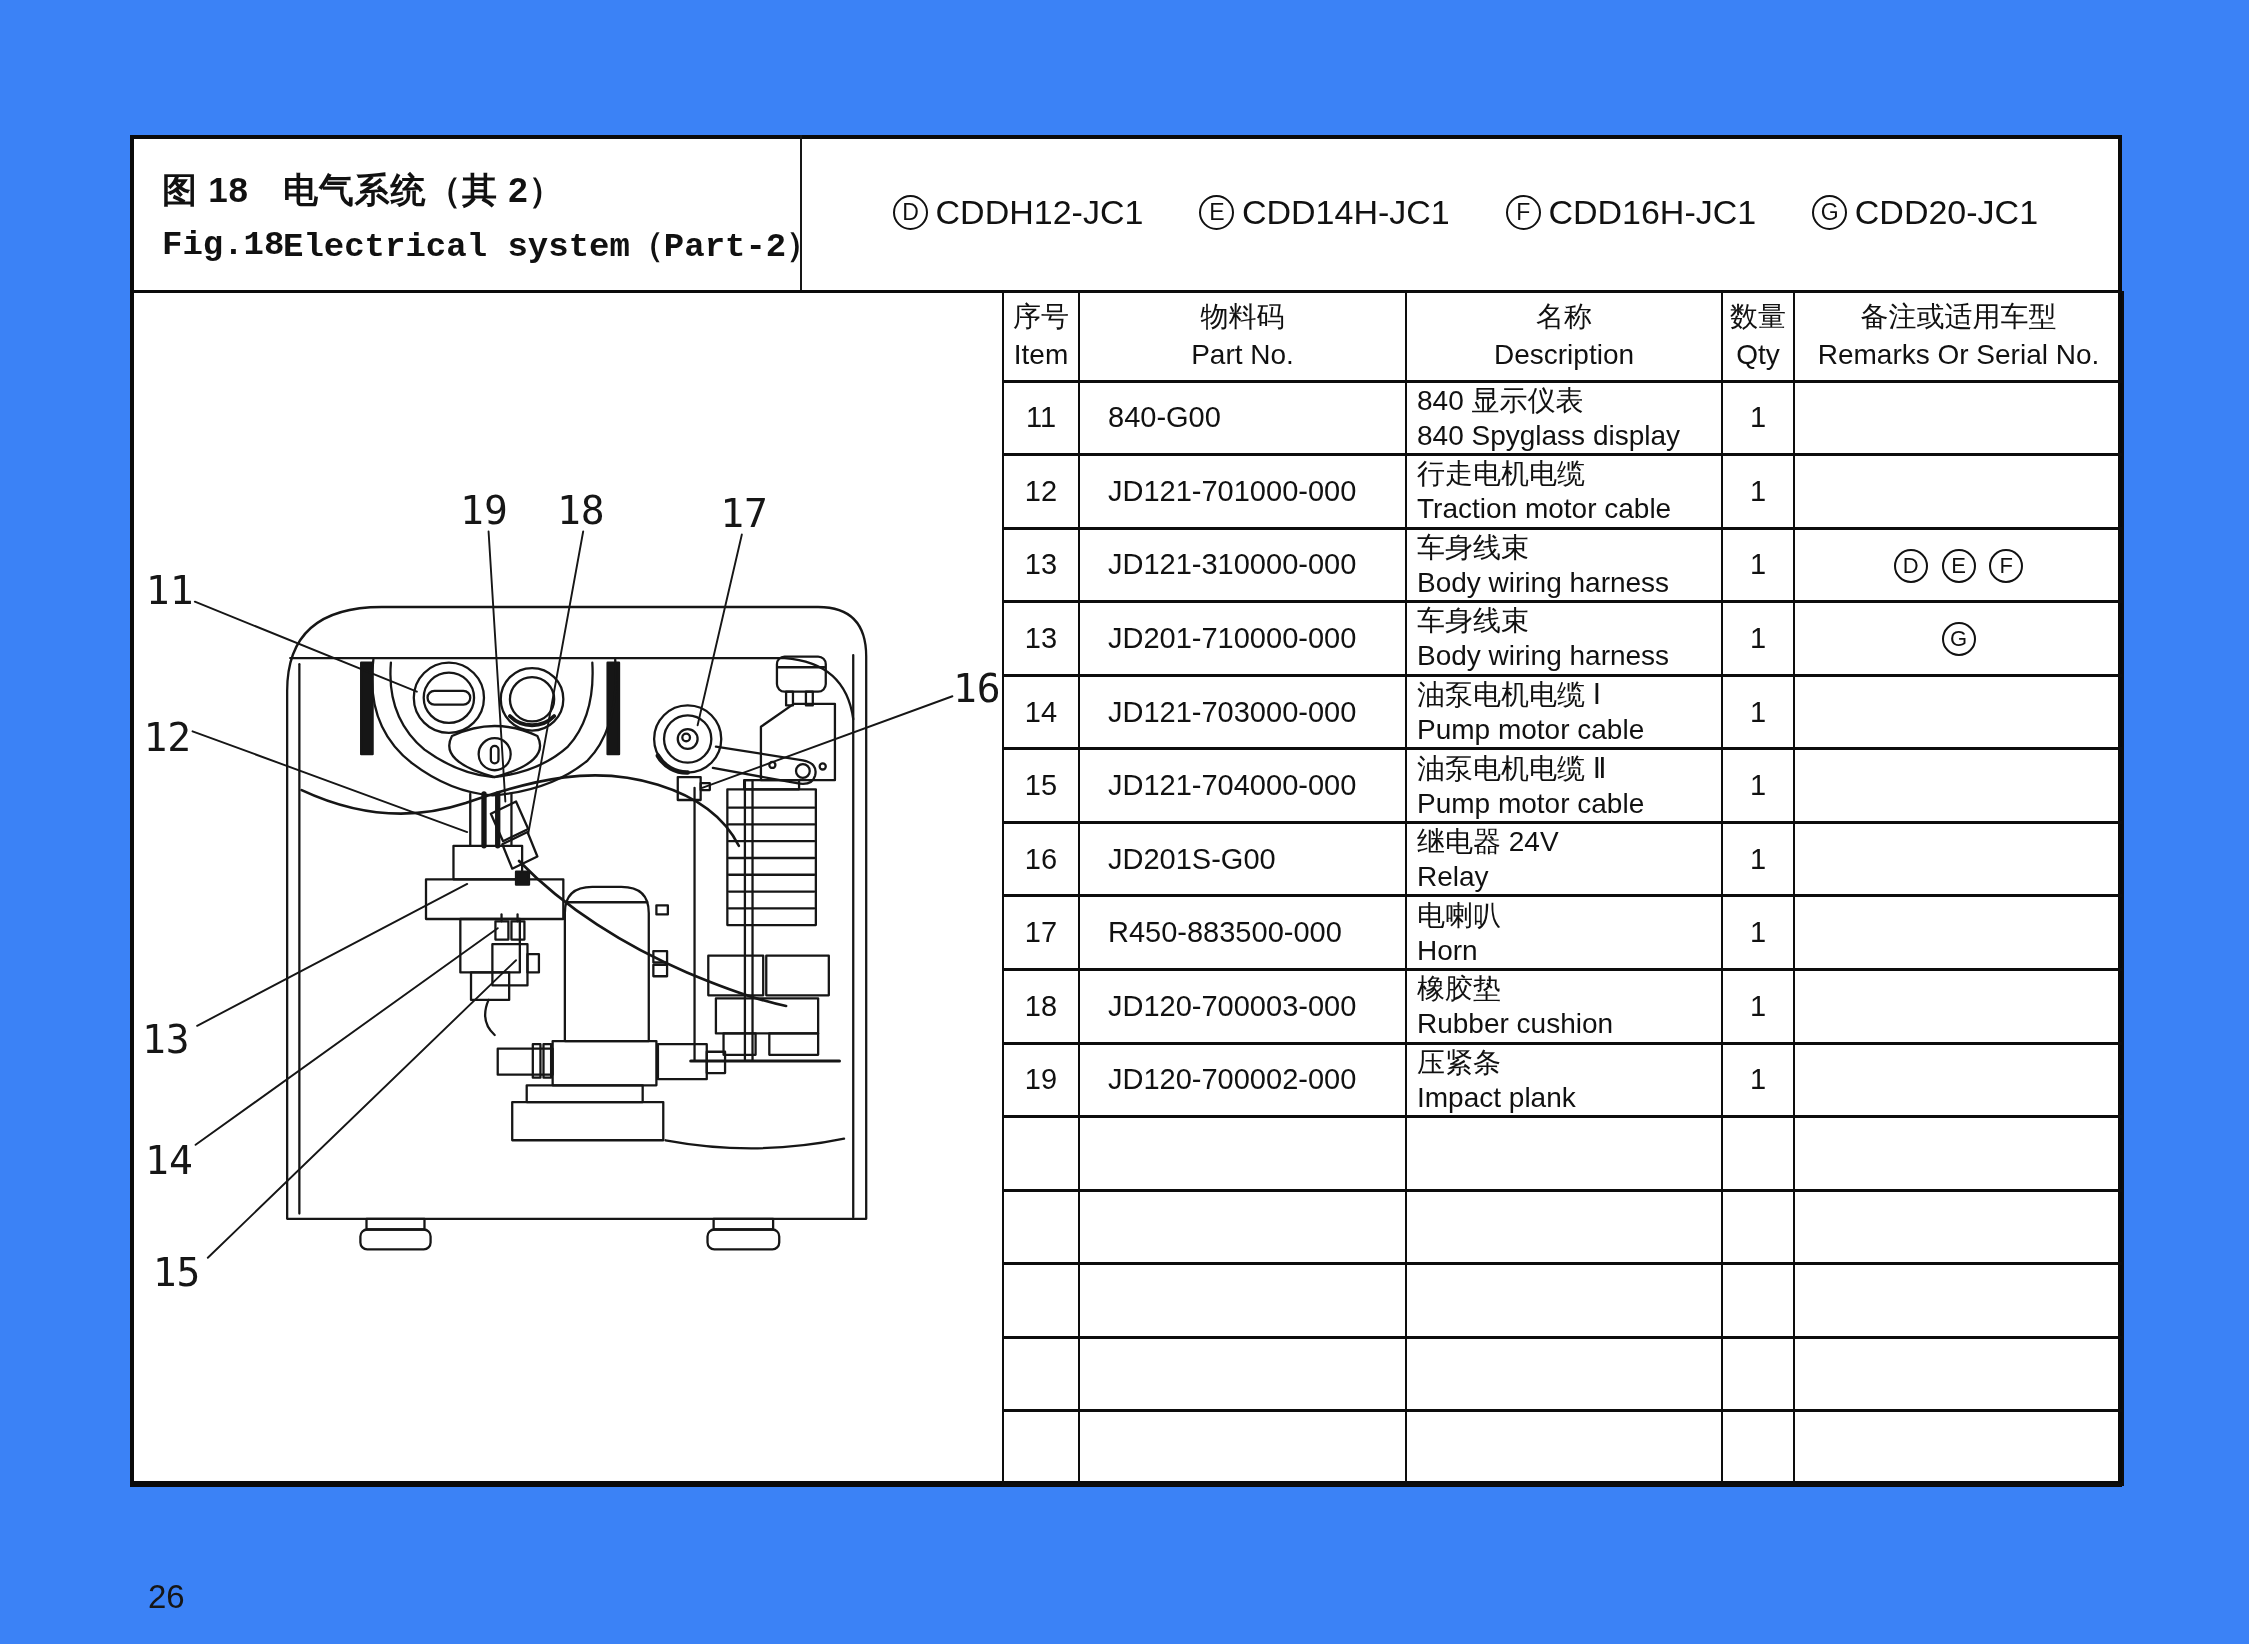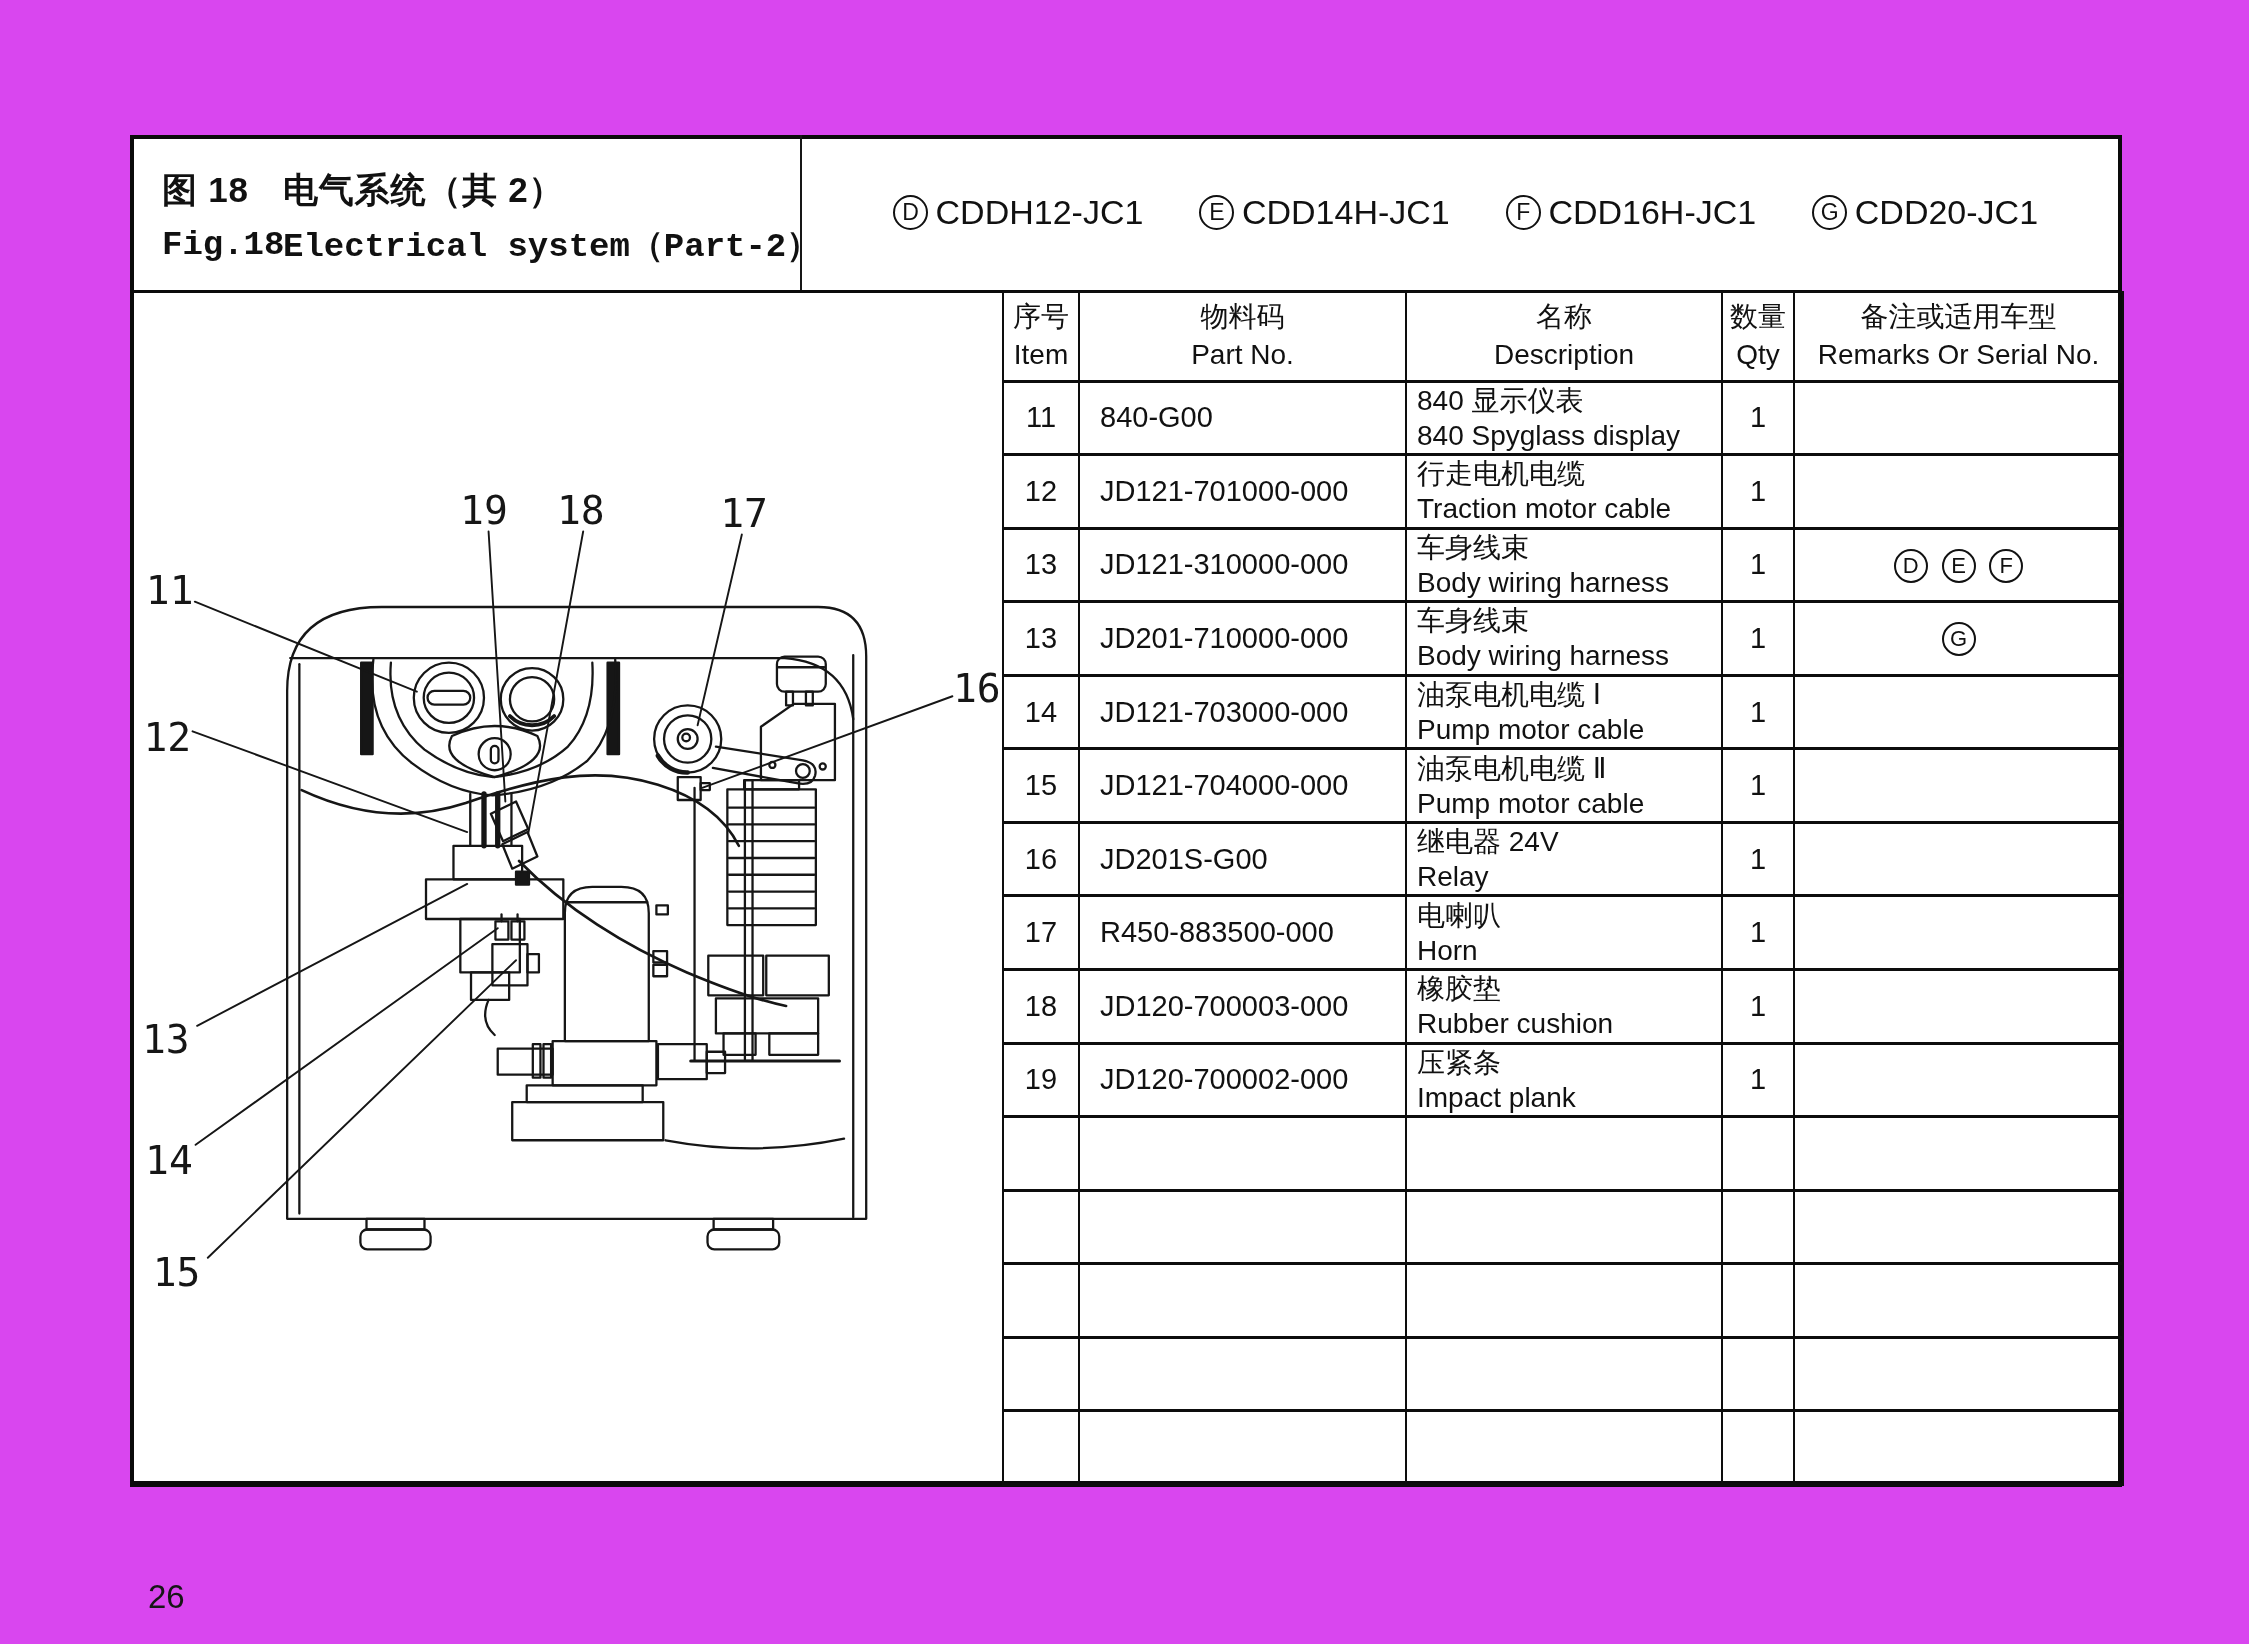--- a/index.html
+++ b/index.html
@@ -1,18 +1,18 @@
 <!DOCTYPE html>
 <html style="font-size:12.2px"><head>
 <meta charset="utf-8">
 <style>
   * { margin:0; padding:0; box-sizing:border-box; }
   html,body { background:#fff; }
   body { font-family:"Liberation Sans","DejaVu Sans",sans-serif; color:#111; }
-  .page { position:relative; width:2250px; height:1644px; background:#d946ef; overflow:hidden; }
+  .page { position:relative; width:2250px; height:1644px; background:#3b82f6; overflow:hidden; }
 
   
   .frame { position:absolute; left:130px; top:135px; width:1992px; height:1352px;
            border:4.6px solid #0a0a0a; border-bottom-width:6.9px; background:#fff; }
 
   
   .band { position:absolute; left:130px; top:135px; width:1992px; height:158px;
           border-bottom:3.1px solid #0a0a0a; }
   .band-divider { position:absolute; left:670px; top:0; width:2.3px; height:100%; background:#161616; }
   .title-block { position:absolute; left:0; top:0; width:670px; height:100%; padding:27.5px 0 0 32px; }
@@ -31,21 +31,21 @@
   
   .table-wrap { position:absolute; left:1002px; top:291px; width:1120px; height:1195px; }
   table.parts { width:100%; height:100%; border-collapse:collapse; table-layout:fixed;border-radius:28px; }
   table.parts th, table.parts td { border:2.3px solid #0d0d0d; vertical-align:middle;
       font-weight:normal; overflow:hidden; }
   table.parts tr.hdr th { border-bottom-width:3.8px; height:89px; text-align:center;
       font-size:28px; line-height:38px; }
   table.parts tbody tr { height:73px; }
   table.parts tbody td { border-top-width:3.1px; border-bottom-width:3.1px; font-size:29px; }
   td.c-item, td.c-qty { text-align:center; }
-  td.c-part { padding-left:20px;margin-top:20px; }
+  td.c-part { padding-left:28px;margin-top:20px; }
   td.c-desc { padding-left:10px; }
   .desc-zh, .desc-en { line-height:35px; font-size:28px; white-space:nowrap; }
   td.c-rem { text-align:center; }
   td.c-rem .circ { margin:0 6.9px; width:34px; height:34px; font-size:22px; }
 
   
   .diagram { position:absolute; left:130px; top:291px; width:872px; height:1195px; }
   .diagram svg { width:100%; height:100%; display:block; }
   .callout-text { font-family:"DejaVu Sans Mono","Liberation Mono",monospace;
                   font-size:52px; fill:#161616; }

